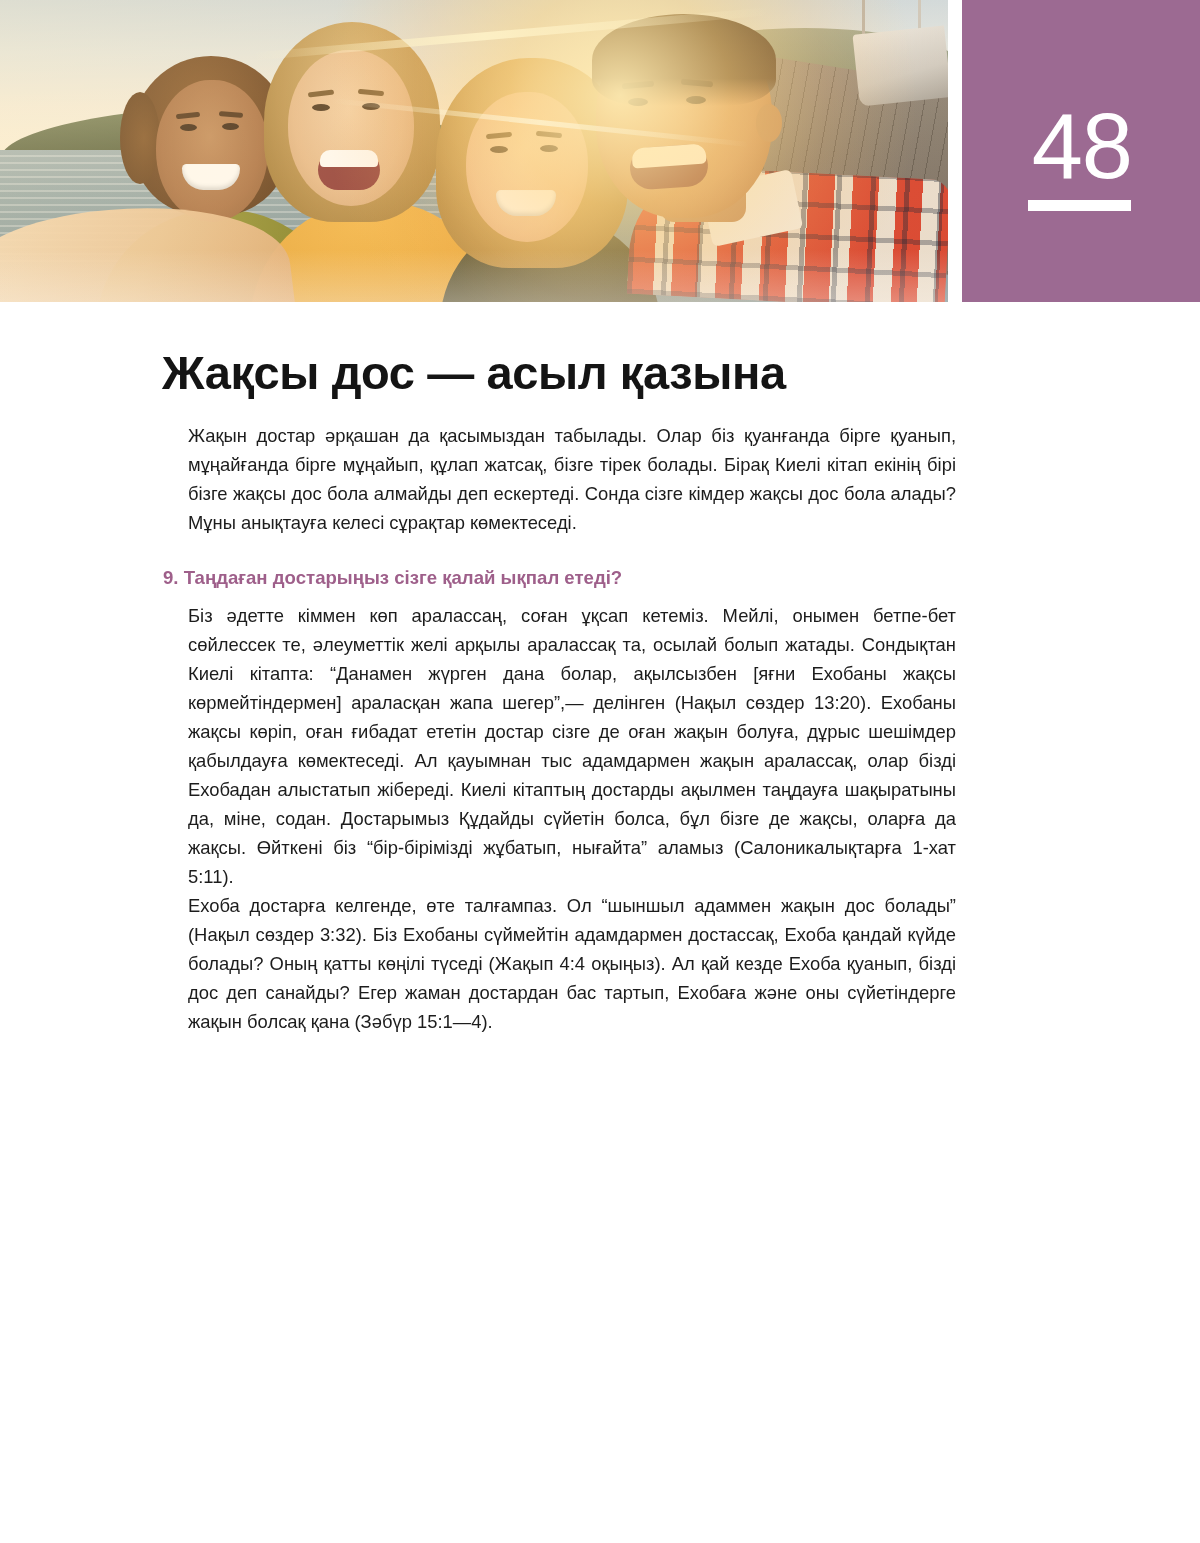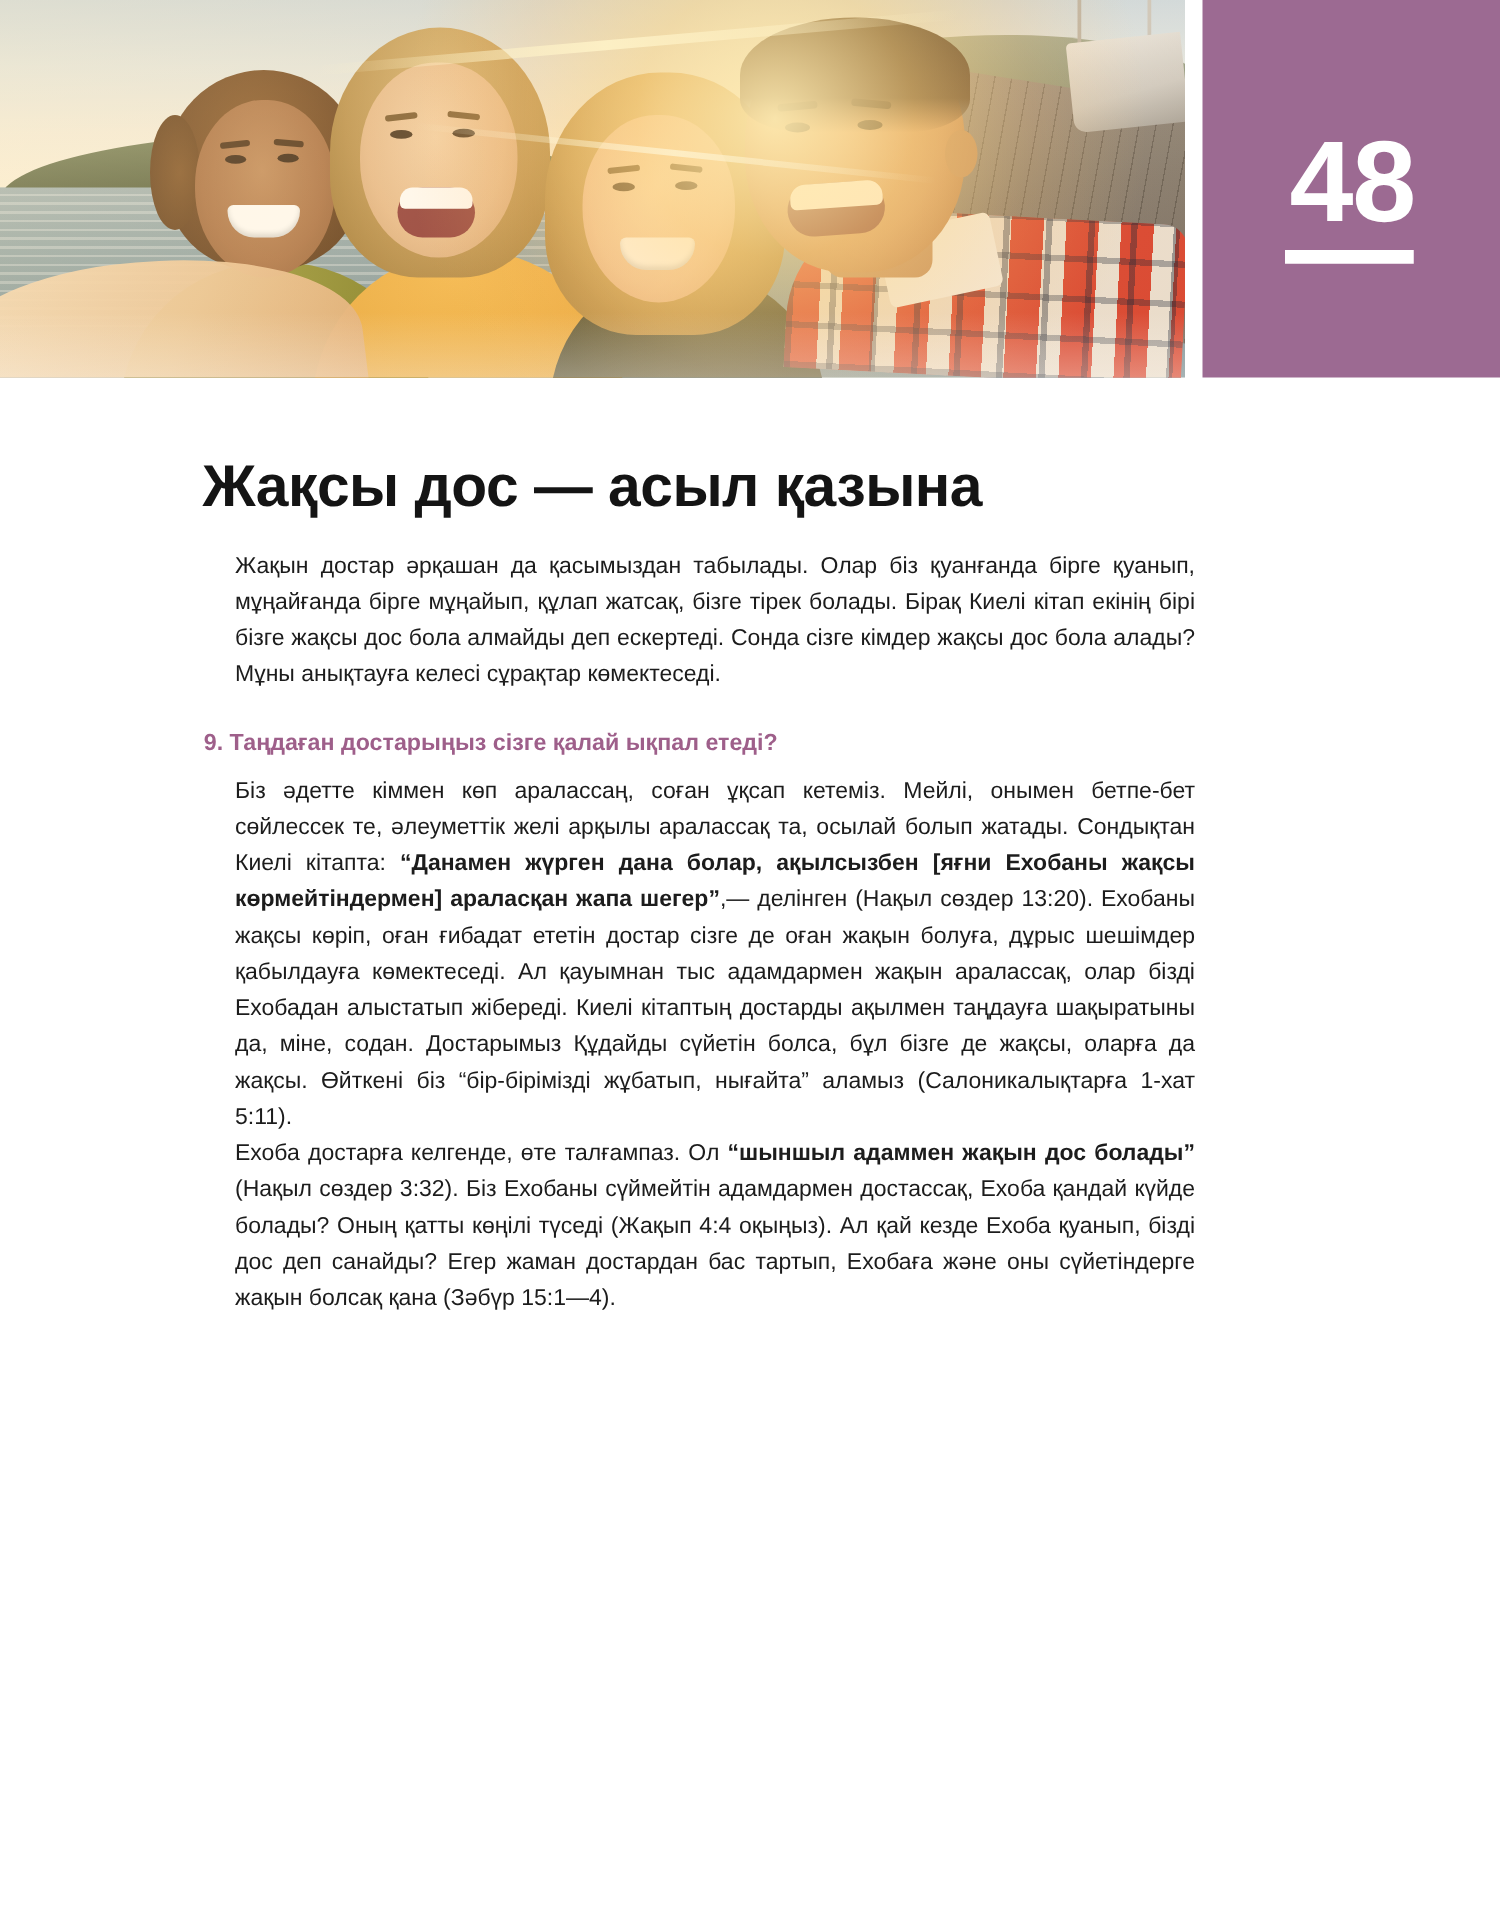--- a/index.html
+++ b/index.html
@@ -286,38 +286,38 @@
   }
   .page-number {
     position: absolute;
     left: 0;
     top: 100px;
     width: 170px;
     text-align: right;
     color: #ffffff;
     font-family: "Liberation Sans", sans-serif;
     font-size: 92px;
-    font-weight: 700;
+    font-weight: 400;
     letter-spacing: -1px;
     line-height: 1;
   }
   .page-number-rule {
     position: absolute;
     left: 66px;
     top: 200px;
     width: 103px;
     height: 11px;
     background: #ffffff;
   }
 
   
   .article {
     position: absolute;
     left: 0;
-    top: 318px;
+    top: 302px;
     width: 1200px;
   }
 
   .article-title {
     margin: 46px 0 0 162px;
     width: 800px;
     font-size: 47px;
     font-weight: 700;
     letter-spacing: -0.4px;
     line-height: 1.08;
@@ -344,21 +344,21 @@
     margin: 28px 0 10px -25px;
     width: 793px;
     font-size: 18.6px;
     font-weight: 700;
     color: #9e5f8a;
     line-height: 26px;
   }
 
   .par { margin-top: 0; }
 
-  .b { font-weight: 700; }
+  .b { font-weight: 400; }
 </style>
 </head>
 <body>
 
 <div class="header-band">
 
   <div class="hero-photo">
     <div class="hp-layer sky"></div>
     <div class="hp-layer hills"></div>
     <div class="hp-layer hills2"></div>

